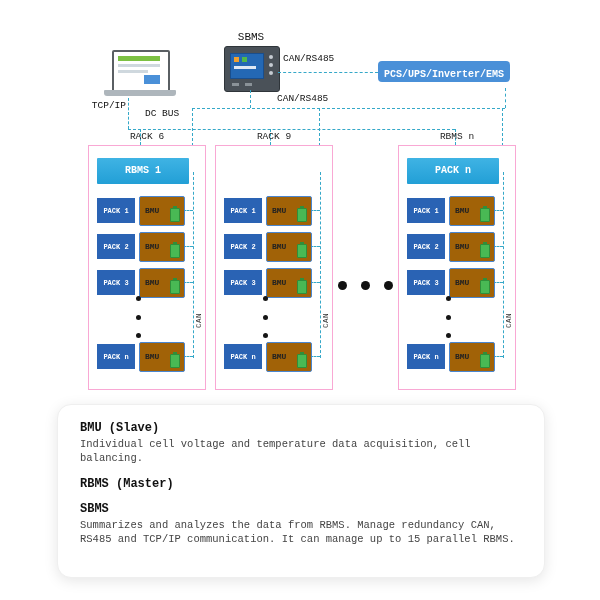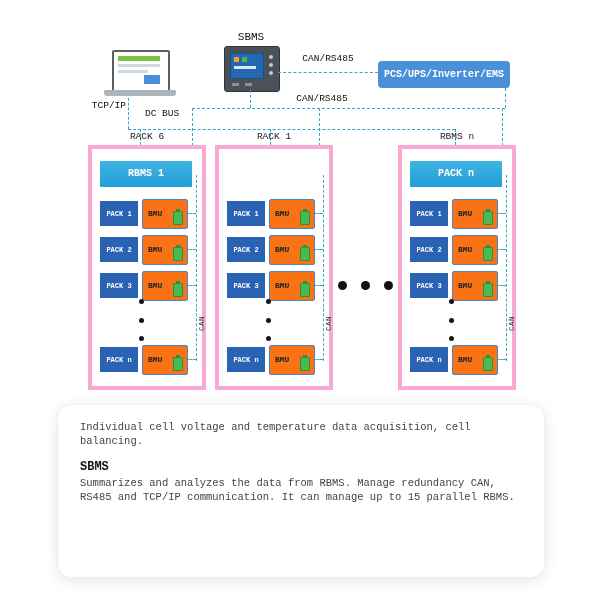--- a/index.html
+++ b/index.html
@@ -4,21 +4,21 @@
 <style>
   html,body{margin:0;padding:0;background:#fff;}
   .canvas{position:relative;width:600px;height:600px;background:#fff;overflow:hidden;
           font-family:Liberation Mono, monospace;color:#111;}
 
   
   .hline{position:absolute;height:0;border-top:1.5px dashed #35a8c8;}
   .vline{position:absolute;width:0;border-left:1.5px dashed #35a8c8;}
 
   .small-label{position:absolute;font-size:9.5px;color:#111;white-space:nowrap;}
-  .centered{text-align:center;}
+  .centered{}
 
   
   .laptop{position:absolute;left:104px;top:50px;width:72px;height:48px;}
   .laptop-screen{position:absolute;left:8px;top:0;width:54px;height:38px;border:2px solid #5a5f63;
                  border-radius:2px;background:#fff;}
   .ls-bar{position:absolute;left:4px;top:4px;width:42px;height:5px;background:#7cc143;}
   .ls-line1{position:absolute;left:4px;top:12px;width:42px;height:3px;background:#cfd8de;}
   .ls-line2{position:absolute;left:4px;top:18px;width:30px;height:3px;background:#cfd8de;}
   .ls-chart{position:absolute;left:30px;top:23px;width:16px;height:9px;background:#4a90d8;}
   .laptop-base{position:absolute;left:0;top:40px;width:72px;height:6px;background:#aeb6bc;
@@ -31,36 +31,36 @@
                border:1px solid #1a4e8c;}
   .sq{position:absolute;width:5px;height:5px;}
   .sq.orange{left:3px;top:3px;background:#f0a030;}
   .sq.green{left:11px;top:3px;background:#51b84a;}
   .sbms-wbar{position:absolute;left:3px;top:12px;width:22px;height:3px;background:rgba(255,255,255,.85);}
   .knob{position:absolute;width:4px;height:4px;border-radius:50%;background:#c6ccd2;left:44px;}
   .sbms-foot{position:absolute;width:7px;height:3px;background:#8a9298;top:36px;}
   .sbms-title{position:absolute;left:224px;top:31px;width:54px;text-align:center;font-size:11px;color:#111;}
 
   
-  .pcs-box{position:absolute;left:378px;top:61px;width:132px;height:27px;background:#4a90d8;
+  .pcs-box{position:absolute;left:378px;top:61px;width:132px;height:21px;background:#4a90d8;
            border-radius:4px;color:#fff;font-size:10px;font-weight:bold;text-align:center;
            line-height:27px;}
 
   
   .rack{position:absolute;top:131px;width:118px;}
   .rack-label{height:12px;text-align:center;font-size:9.5px;color:#222;margin-bottom:2px;}
   .rack-body{position:relative;box-sizing:border-box;width:118px;height:245px;background:#fff;
-             border:4px solid #f9a8d4;}
+             border:1px solid #f9a8d4;}
   .rbms-header{position:absolute;left:8px;top:12px;width:92px;height:26px;
                background:linear-gradient(#3fb3e4,#229fd6);color:#fff;font-size:10px;
                font-weight:bold;text-align:center;line-height:26px;border-radius:1px;}
   .pack-row{position:absolute;left:8px;width:92px;height:30px;}
   .pack-label{position:absolute;left:0;top:2px;width:38px;height:25px;background:#2a63b4;color:#fff;
               font-size:7px;font-weight:bold;display:flex;align-items:center;justify-content:center;}
-  .bmu-box{position:absolute;left:42px;top:0;width:44px;height:28px;background:#f97316;
+  .bmu-box{position:absolute;left:42px;top:0;width:44px;height:28px;background:#a16207;
            border:1px solid #4a86d0;border-radius:2px;}
   .bmu-text{position:absolute;left:5px;top:9px;font-size:8px;font-weight:bold;color:#222;}
   .battery-icon{position:absolute;right:4px;bottom:3px;width:8px;height:12px;background:#49b954;
                 border:1px solid #2f8f3a;border-radius:1px;}
   .battery-icon::before{content:"";position:absolute;top:-3px;left:1.5px;width:4px;height:2px;background:#2f8f3a;}
   .can-line{position:absolute;left:104px;top:26px;height:186px;border-left:1.5px dashed #35a8c8;}
   .stub{position:absolute;left:94px;width:10px;border-top:1.5px dashed #35a8c8;}
   .can-label{position:absolute;left:106px;top:182px;font-size:7.5px;color:#333;
              transform:rotate(-90deg);transform-origin:left top;letter-spacing:.5px;}
   .rack-dots{position:absolute;left:44px;top:150px;width:10px;height:42px;display:flex;
@@ -168,21 +168,21 @@
         <div class="pack-label">PACK n</div>
         <div class="bmu-box">
           <span class="bmu-text">BMU</span>
           <span class="battery-icon"></span>
         </div>
       </div>
     </div>
   </div>
 
   <div class="rack" style="left:215px">
-    <div class="rack-label">RACK 1</div>
+    <div class="rack-label">RACK 9</div>
     <div class="rack-body">
       <div class="can-line"></div>
       <div class="stub" style="top:64px"></div>
       <div class="stub" style="top:100px"></div>
       <div class="stub" style="top:136px"></div>
       <div class="stub" style="top:210px"></div>
       <div class="pack-row" style="top:50px">
         <div class="pack-label">PACK 1</div>
         <div class="bmu-box">
           <span class="bmu-text">BMU</span>
@@ -266,23 +266,25 @@
         <div class="bmu-box">
           <span class="bmu-text">BMU</span>
           <span class="battery-icon"></span>
         </div>
       </div>
     </div>
   </div>
 
   <div class="legend-card">
     <div class="legend-section">
+      <div class="legend-title">BMU (Slave)</div>
       <div class="legend-body">Individual cell voltage and temperature data acquisition, cell balancing.</div>
     </div>
     <div class="legend-section">
+      <div class="legend-title">RBMS (Master)</div>
     </div>
     <div class="legend-section">
       <div class="legend-title">SBMS</div>
       <div class="legend-body">Summarizes and analyzes the data from RBMS. Manage redundancy CAN, RS485  and TCP/IP communication. It can manage up to 15 parallel RBMS.</div>
     </div>
   </div>
 
 </div>
 
 </body></html>

